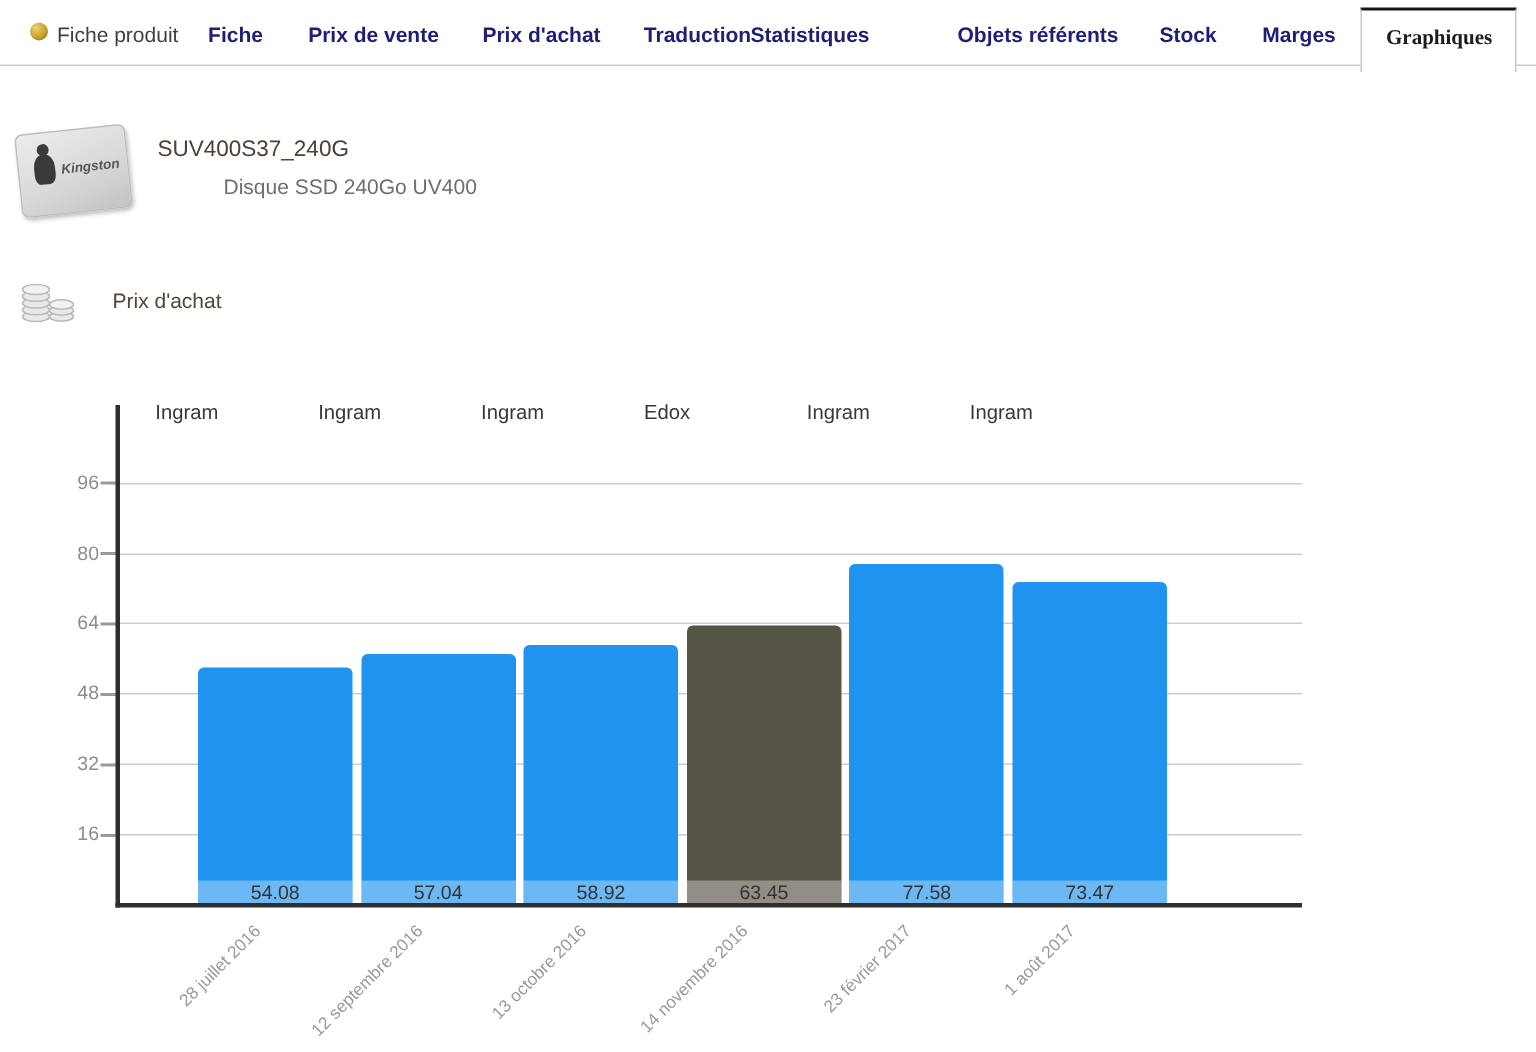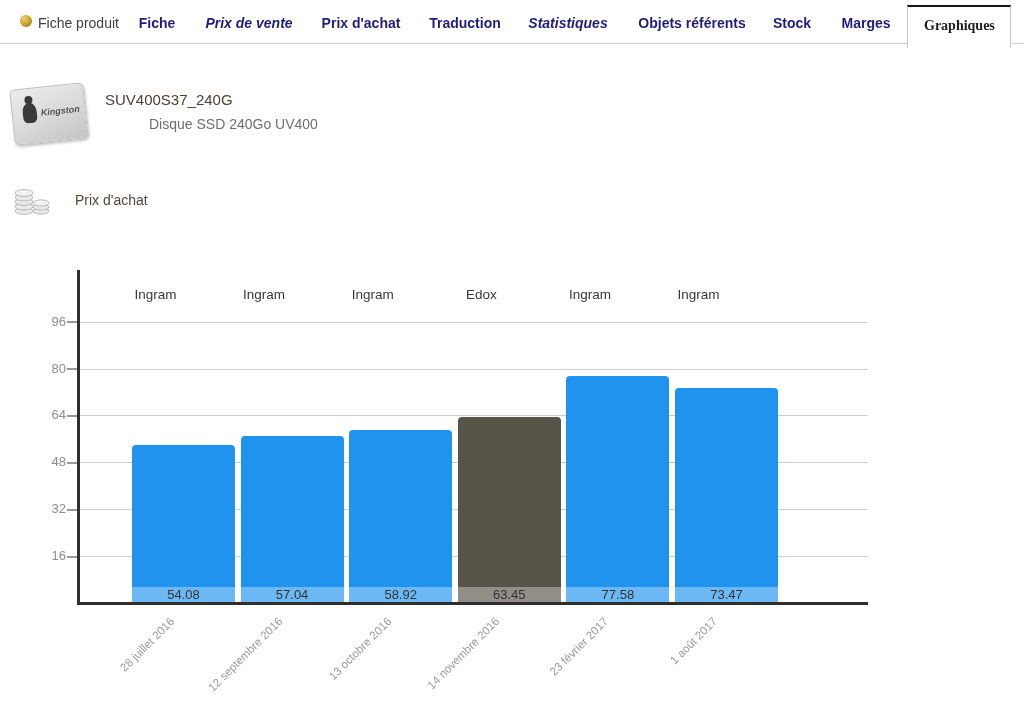--- a/index.html
+++ b/index.html
@@ -58,40 +58,40 @@
   .axis-x { position:absolute; left:77px; top:347px; width:791px; height:3px; background:#2e2e2e; }
   .gridline { position:absolute; left:73px; width:795px; height:1px; background:#cdcdcd; }
   .ytick { position:absolute; left:67px; width:11px; height:2px; background:#9a9a9a; }
   .ytick-label { position:absolute; left:18px; width:48px; text-align:right; font-size:13px; color:#8e8e8e; }
   .bar { position:absolute; border-radius:4px 4px 0 0;margin-left:28px; }
   .bar .value-band {
     position:absolute; left:0; bottom:0; width:100%; height:16px;
     background:rgba(255,255,255,0.34); text-align:center; line-height:16px;
     font-size:13px; color:#333;
   }
-  .supplier-label { position:absolute; top:32px; width:104px; text-align:center; font-size:13.5px; color:#383838; }
+  .supplier-label { position:absolute; top:12px; width:104px; font-size:13.5px; color:#383838; }
   .date-label {
     position:absolute; top:360px; white-space:nowrap; font-size:11.5px; color:#999;
     transform:rotate(-45deg); transform-origin:100% 0;
   }
 </style>
 </head>
 <body>
 
 <div class="screen">
 
   <div class="navbar">
     <span class="context-icon"></span>
     <span class="context-label">Fiche produit</span>
     <div id="tabs-host">
         <div class="tab" style="left: 157px;">Fiche</div>
-        <div class="tab" style="left: 249px; font-style: italic;">Prix de vente</div>
+        <div class="tab" style="left: 249px;">Prix de vente</div>
         <div class="tab" style="left: 361px;">Prix d'achat</div>
         <div class="tab" style="left: 465px;">Traduction</div>
-        <div class="tab" style="left: 568px; font-style: italic;">Statistiques</div>
+        <div class="tab" style="left: 540px;">Statistiques</div>
         <div class="tab" style="left: 692px;">Objets référents</div>
         <div class="tab" style="left: 792px;">Stock</div>
         <div class="tab" style="left: 866px;">Marges</div>
         <div class="tab active" style="left: 907px; width: 104px;">Graphiques</div>
       </div>
   </div>
 
   <div class="product-image">
     <span class="logo-figure"></span>
     <span class="brand-label">Kingston</span>

